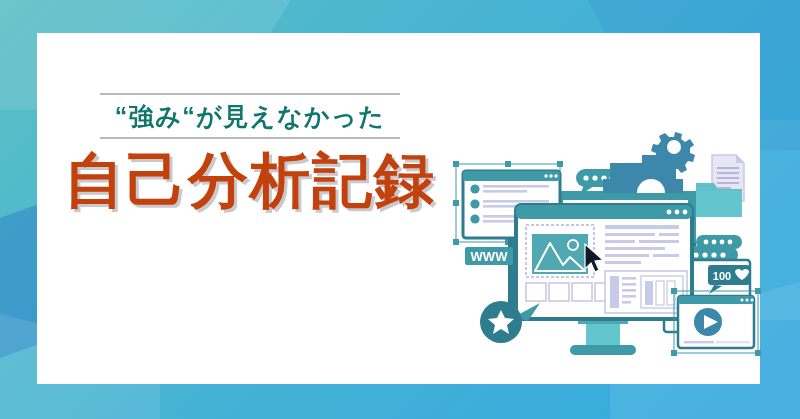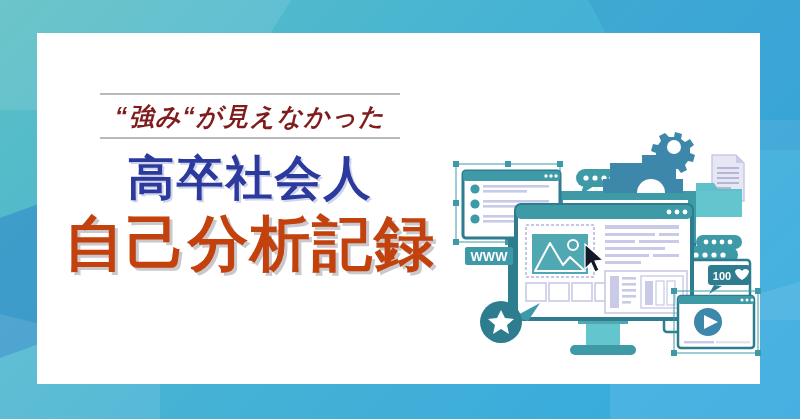--- a/index.html
+++ b/index.html
@@ -53,22 +53,22 @@
 
   
   .textblock{
     position:absolute;left:3px;top:60px;width:420px;
     text-align:center;
   }
   .rule{height:2px;background:#b9b9b9;margin:0 auto;width:300px;}
   .rule.top{margin-bottom:7px;}
   .rule.bot{margin-top:6px;}
   .subtitle{
-    font-size:25px;font-weight:700;color:#7f1d1d;
-    letter-spacing:1.5px;line-height:1.15;white-space:nowrap;font-style:italic;
+    font-size:25px;font-weight:700;color:#0f766e;
+    letter-spacing:1.5px;line-height:1.15;white-space:nowrap;
   }
   .title-blue{
     margin-top:14px;
     font-size:47px;font-weight:900;color:#2b3a9c;
     letter-spacing:2px;line-height:1.05;white-space:nowrap;
     text-shadow:2px 2px 0 rgba(150,160,210,0.45);
   }
   .title-black{
     margin-top:10px;
     font-size:60px;font-weight:900;color:#c2410c;
@@ -91,21 +91,20 @@
   <div class="shard shard-bl2"></div>
   <div class="shard shard-br"></div>
   <div class="shard shard-r"></div>
 
   <div class="card">
 
     <div class="textblock">
       <div class="rule top"></div>
       <div class="subtitle">“強み“が見えなかった</div>
       <div class="rule bot"></div>
-      <div class="title-blue">高卒社会人</div>
       <div class="title-black">自己分析記録</div>
     </div>
 
     <div class="illus">
       <svg viewBox="0 0 330 252" xmlns="http://www.w3.org/2000/svg">
 
         <g>
           <rect x="6" y="43" width="104" height="78" fill="none" stroke="#3f9aa8" stroke-width="1"></rect>
           <rect x="3" y="40" width="6" height="6" fill="#3f9aa8"></rect>
           <rect x="55" y="40" width="6" height="6" fill="#3f9aa8"></rect>

